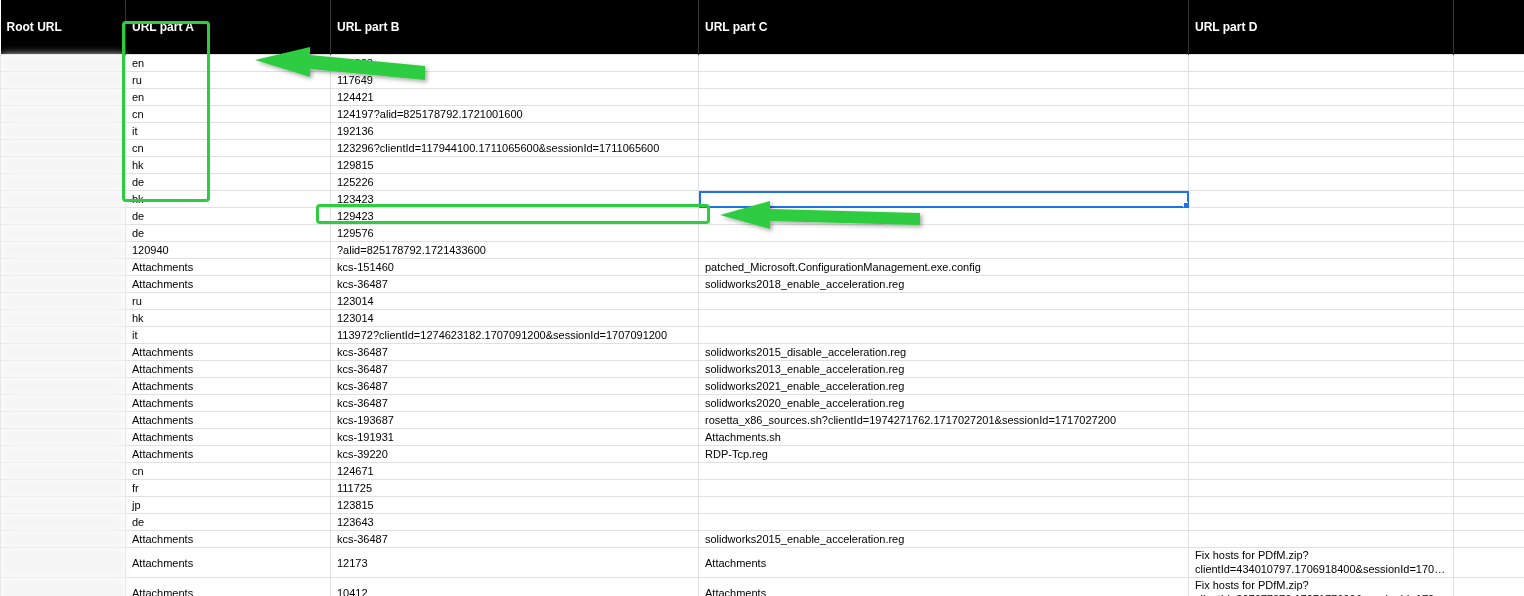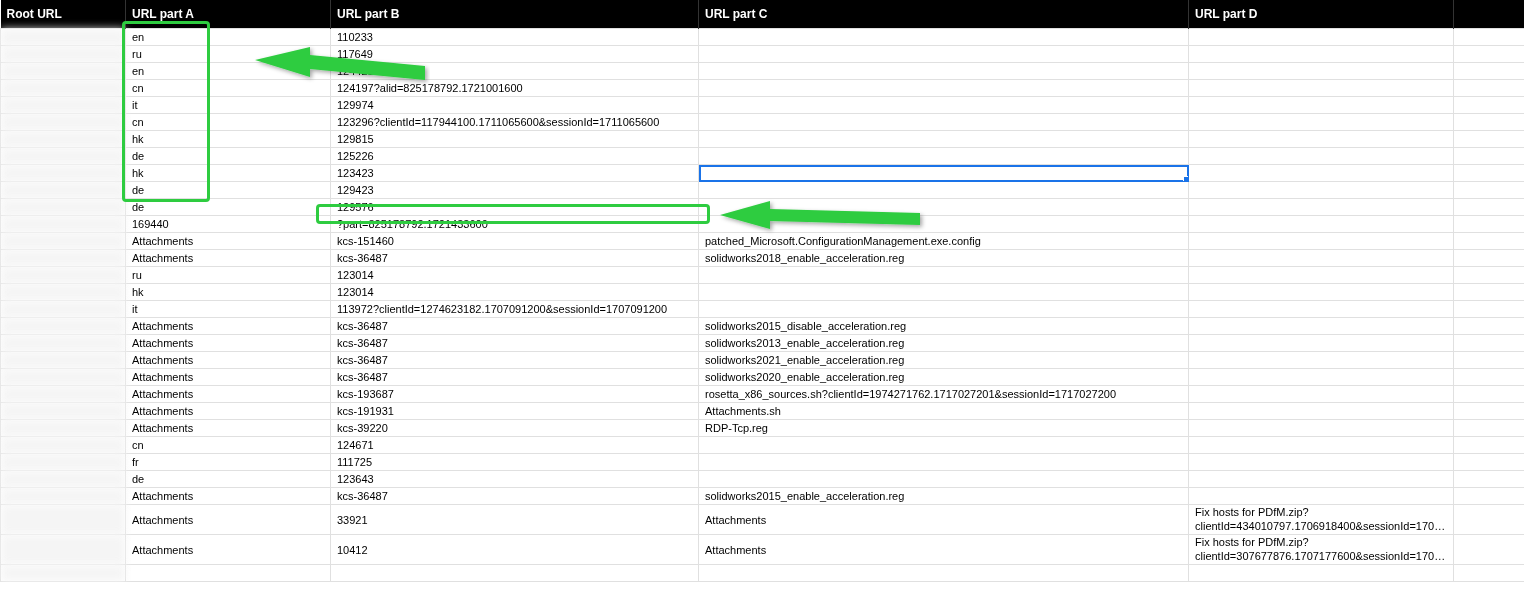--- a/index.html
+++ b/index.html
@@ -14,21 +14,21 @@
   table {
     border-collapse: collapse;
     width: 100%;
     table-layout: fixed;
   }
   th {
     background: #000;
     color: #fff;
     font-weight: bold;
     text-align: left;
-    padding: 7px 6px;
+    padding: 20px 6px;
     height: 20px;
     font-size: 12px;
     border-right: 1px solid #333;
   }
   td {
     border: 1px solid #e0e0e0;
     padding: 1px 6px;
     height: 17px;
     font-size: 11px;
     white-space: nowrap;
@@ -129,21 +129,21 @@
         <td class="blurred">xxxxx</td>
         <td>cn</td>
         <td>124197?alid=825178792.1721001600</td>
         <td></td>
         <td></td>
         <td></td>
       </tr>
       <tr>
         <td class="blurred">xxxxx</td>
         <td>it</td>
-        <td>129974</td>
+        <td>192136</td>
         <td></td>
         <td></td>
         <td></td>
       </tr>
       <tr>
         <td class="blurred">xxxxx</td>
         <td>cn</td>
         <td>123296?clientId=117944100.1711065600&amp;sessionId=1711065600</td>
         <td></td>
         <td></td>
@@ -184,22 +184,22 @@
       <tr>
         <td class="blurred">xxxxx</td>
         <td>de</td>
         <td>129576</td>
         <td></td>
         <td></td>
         <td></td>
       </tr>
       <tr>
         <td class="blurred">xxxxx</td>
-        <td>169440</td>
-        <td>?part=825178792.1721433600</td>
+        <td>120940</td>
+        <td>?alid=825178792.1721433600</td>
         <td></td>
         <td></td>
         <td></td>
       </tr>
       <tr>
         <td class="blurred">xxxxx</td>
         <td>Attachments</td>
         <td>kcs-151460</td>
         <td>patched_Microsoft.ConfigurationManagement.exe.config</td>
         <td></td>
@@ -304,38 +304,46 @@
       <tr>
         <td class="blurred">xxxxx</td>
         <td>fr</td>
         <td>111725</td>
         <td></td>
         <td></td>
         <td></td>
       </tr>
       <tr>
         <td class="blurred">xxxxx</td>
+        <td>jp</td>
+        <td>123815</td>
+        <td></td>
+        <td></td>
+        <td></td>
+      </tr>
+      <tr>
+        <td class="blurred">xxxxx</td>
         <td>de</td>
         <td>123643</td>
         <td></td>
         <td></td>
         <td></td>
       </tr>
       <tr>
         <td class="blurred">xxxxx</td>
         <td>Attachments</td>
         <td>kcs-36487</td>
         <td>solidworks2015_enable_acceleration.reg</td>
         <td></td>
         <td></td>
       </tr>
       <tr style="height: 30px;">
         <td class="blurred">xxxxx</td>
         <td>Attachments</td>
-        <td>33921</td>
+        <td>12173</td>
         <td>Attachments</td>
         <td style="white-space: normal; line-height: 1.2; font-size: 11px;">Fix hosts for PDfM.zip?clientId=434010797.1706918400&amp;sessionId=1706918400</td>
         <td></td>
       </tr>
       <tr style="height: 30px;">
         <td class="blurred">xxxxx</td>
         <td>Attachments</td>
         <td>10412</td>
         <td>Attachments</td>
         <td style="white-space: normal; line-height: 1.2; font-size: 11px;">Fix hosts for PDfM.zip?clientId=307677876.1707177600&amp;sessionId=1707177600</td>

